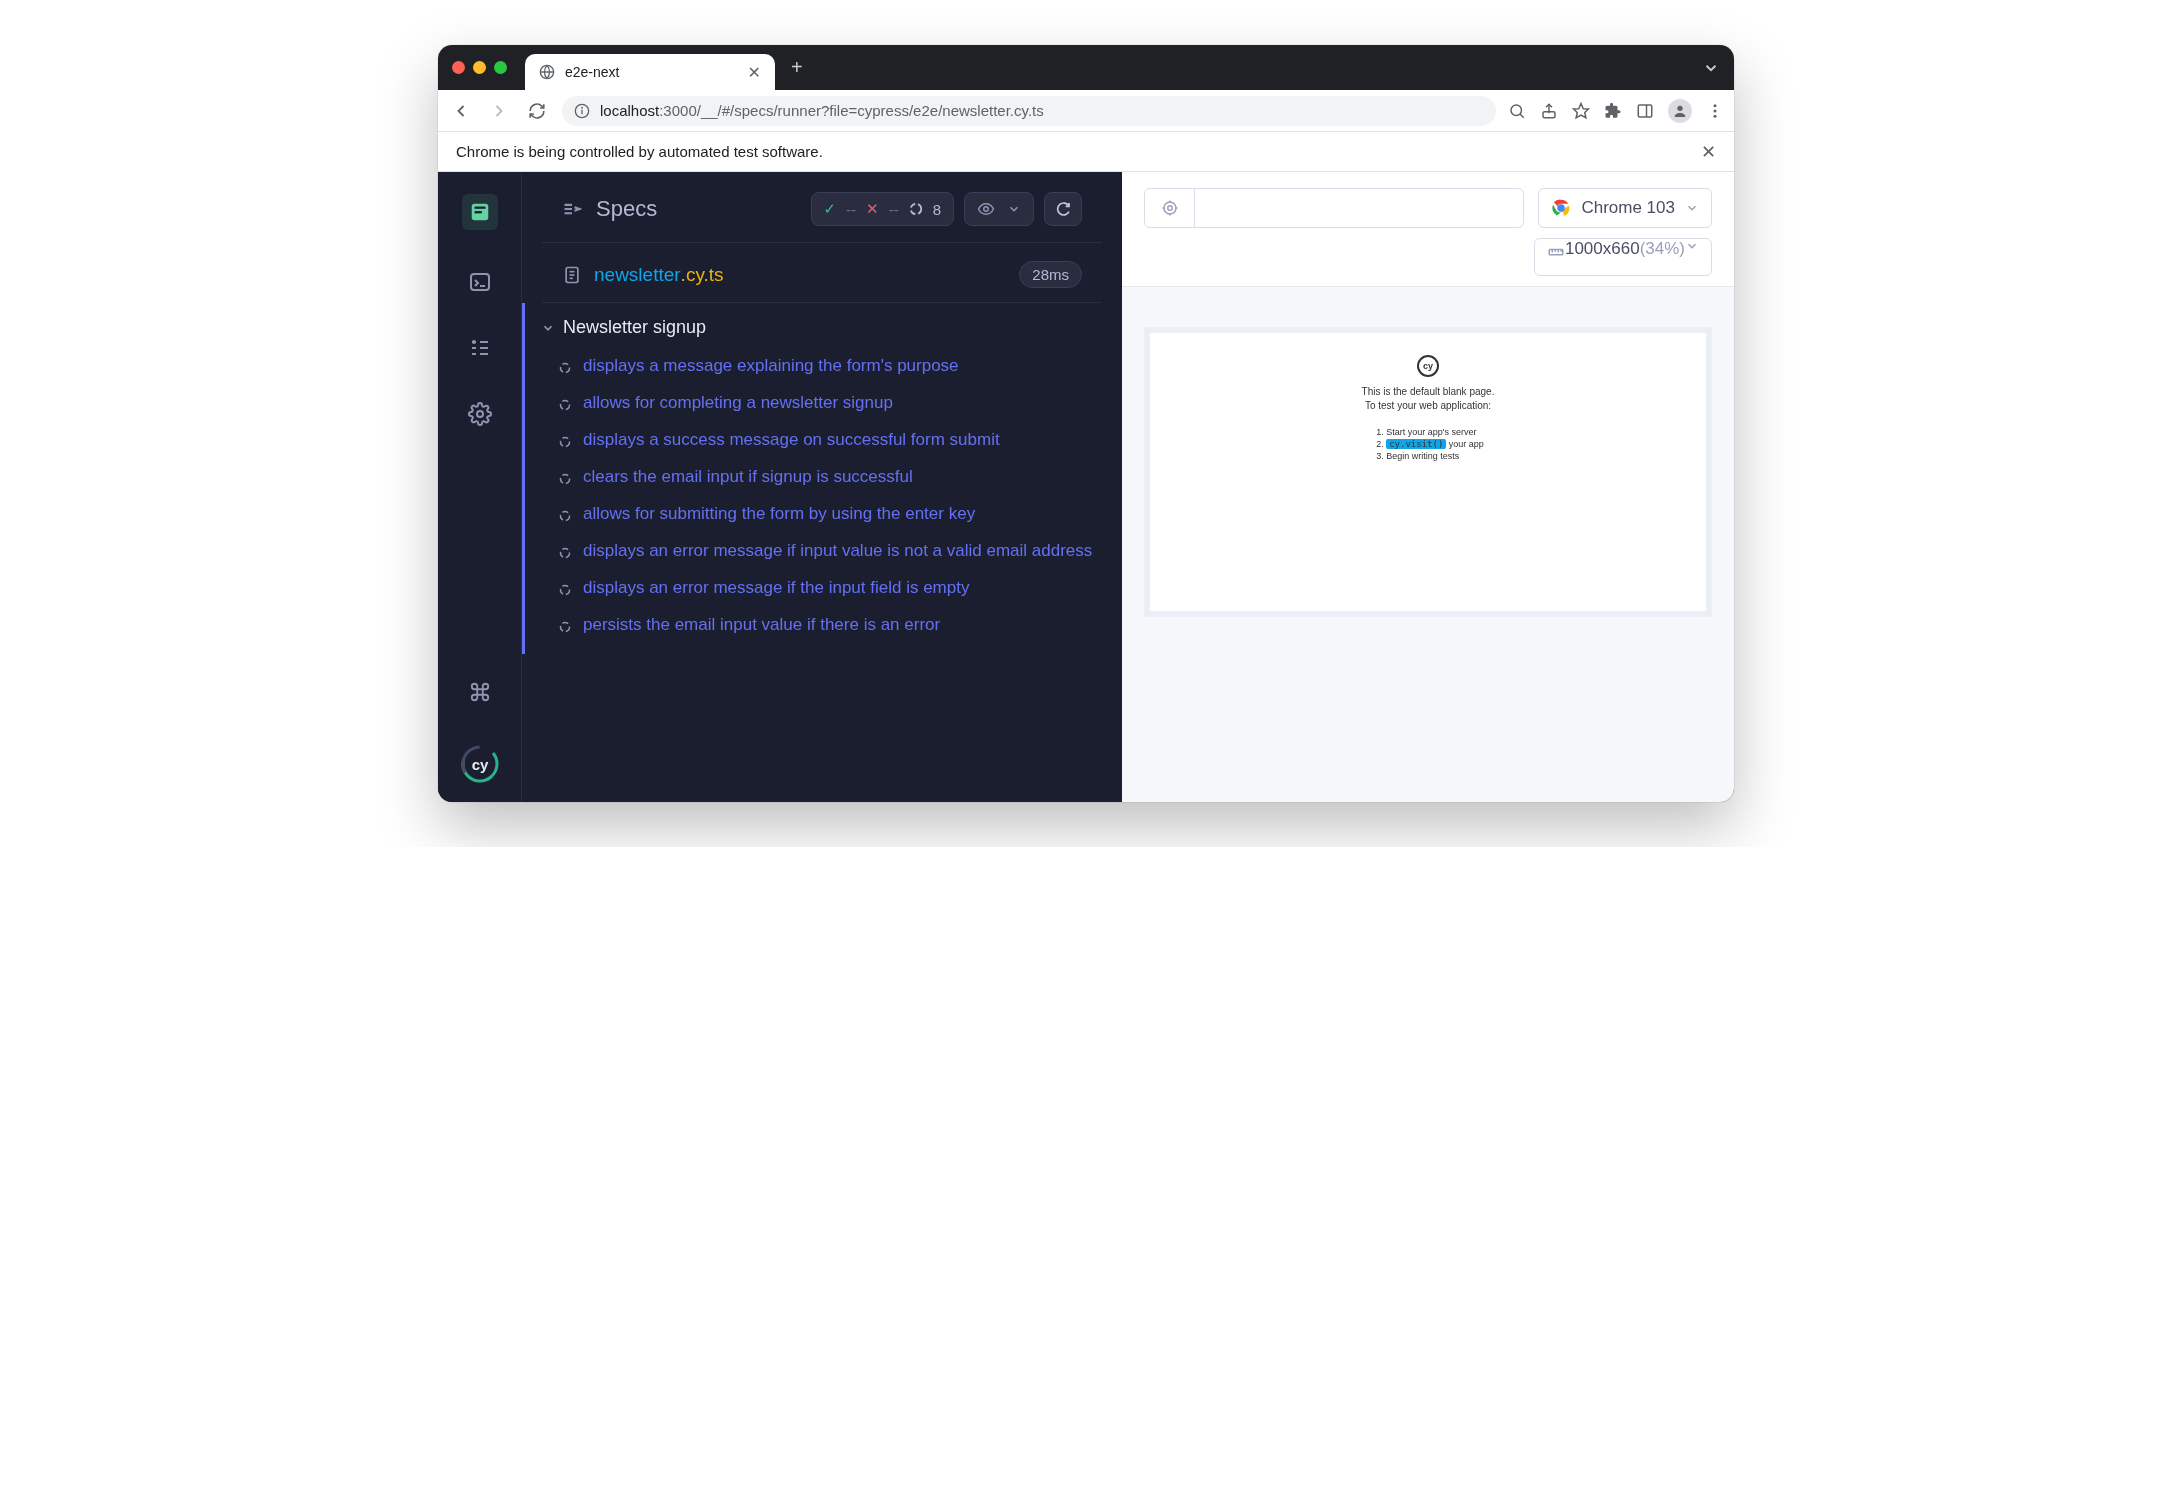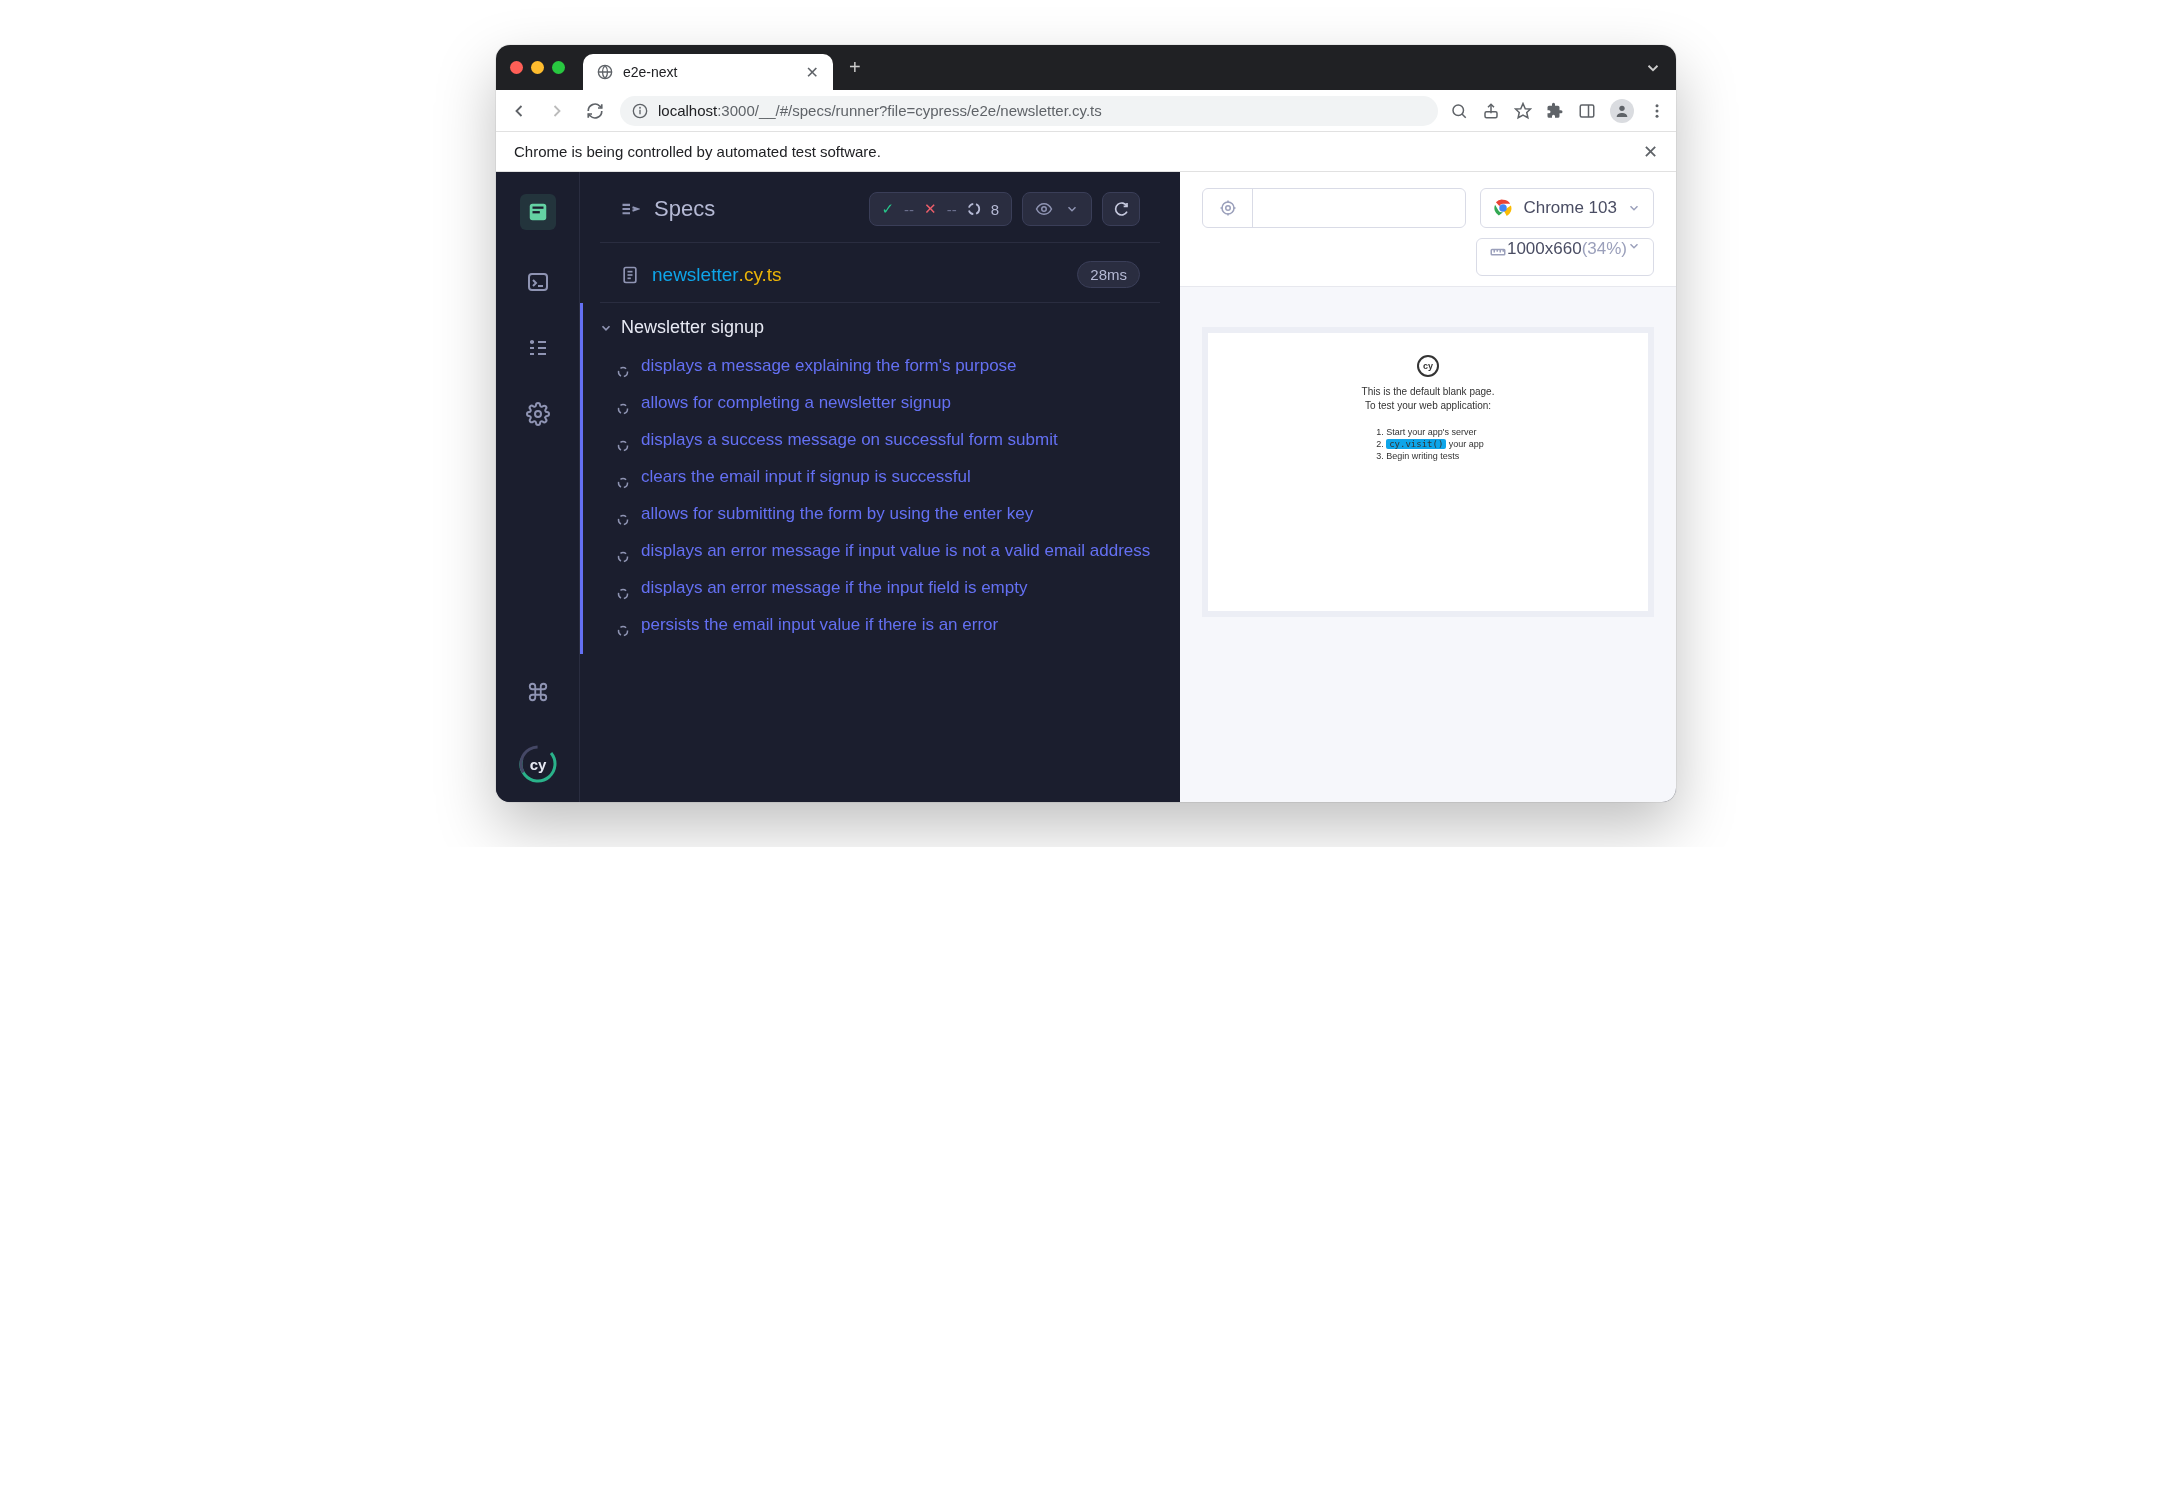--- a/index.html
+++ b/index.html
@@ -4,21 +4,21 @@
 <style>
   * { box-sizing: border-box; margin: 0; padding: 0; }
   body {
     font-family: -apple-system, BlinkMacSystemFont, "Segoe UI", Helvetica, Arial, sans-serif;
     background: #fff;
     display: flex;
     justify-content: center;
     padding: 45px 20px;
   }
   .window {
-    width: 1180px;
+    width: 1296px;
     border-radius: 14px;
     overflow: hidden;
     box-shadow: 0 25px 60px rgba(0,0,0,.25), 0 0 0 1px rgba(0,0,0,.05);
     background: #fff;
   }
   
   .titlebar {
     height: 45px;
     background: #202124;
     display: flex;
@@ -175,21 +175,21 @@
     border-left: 3px solid #6470f3;
     margin-left: 0px;
     padding: 10px 20px 10px 16px;
   }
   .suite-title {
     display: flex; align-items: center; gap: 8px;
     color: #e8eaf4; font-size: 18px; padding: 4px 0 10px 0;
   }
   .suite-title .chev { color: #8f94b3; }
   .test-row {
-    display: flex; align-items: flex-end; gap: 10px;
+    display: flex; align-items: center; gap: 10px;
     color: #6470f3; font-size: 17px;
     padding: 7px 0 7px 18px;
     line-height: 1.35;
   }
   .test-row .spinner { flex: 0 0 14px; margin-top: 4px; color: #8f94b3;}
   .test-row .spinner svg { display:block;}
 
   
   .aut {
     flex: 1;

